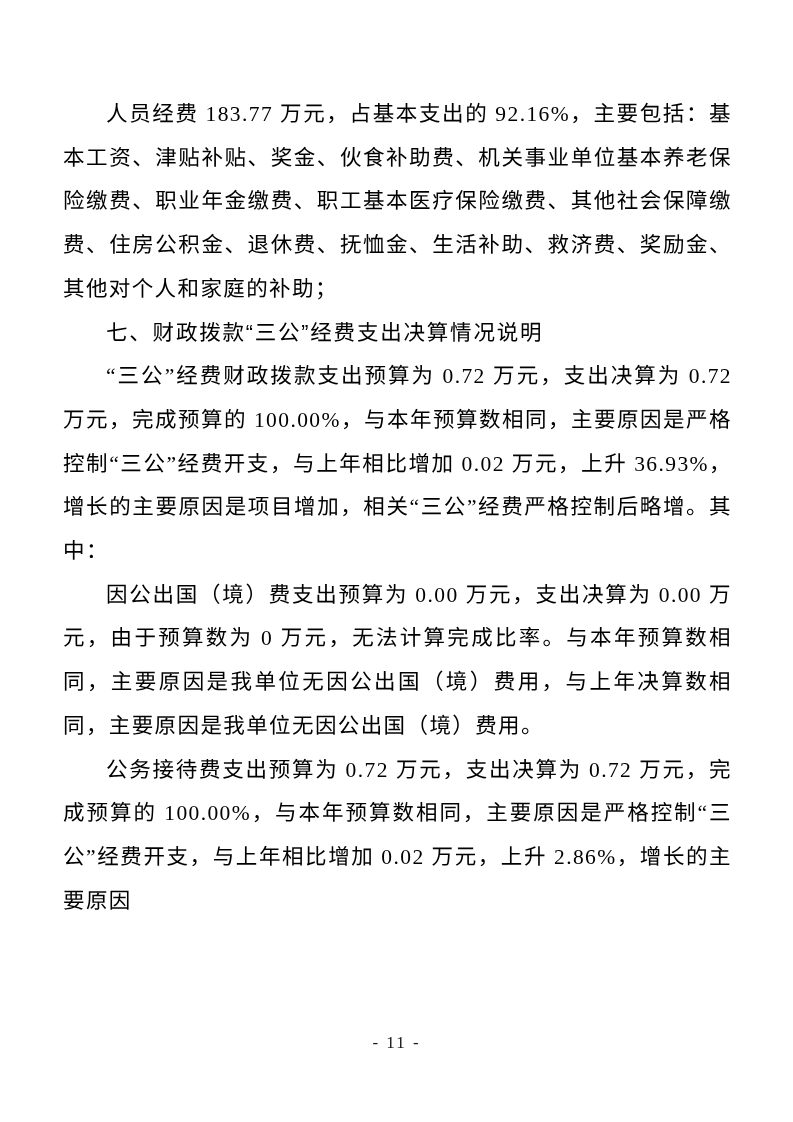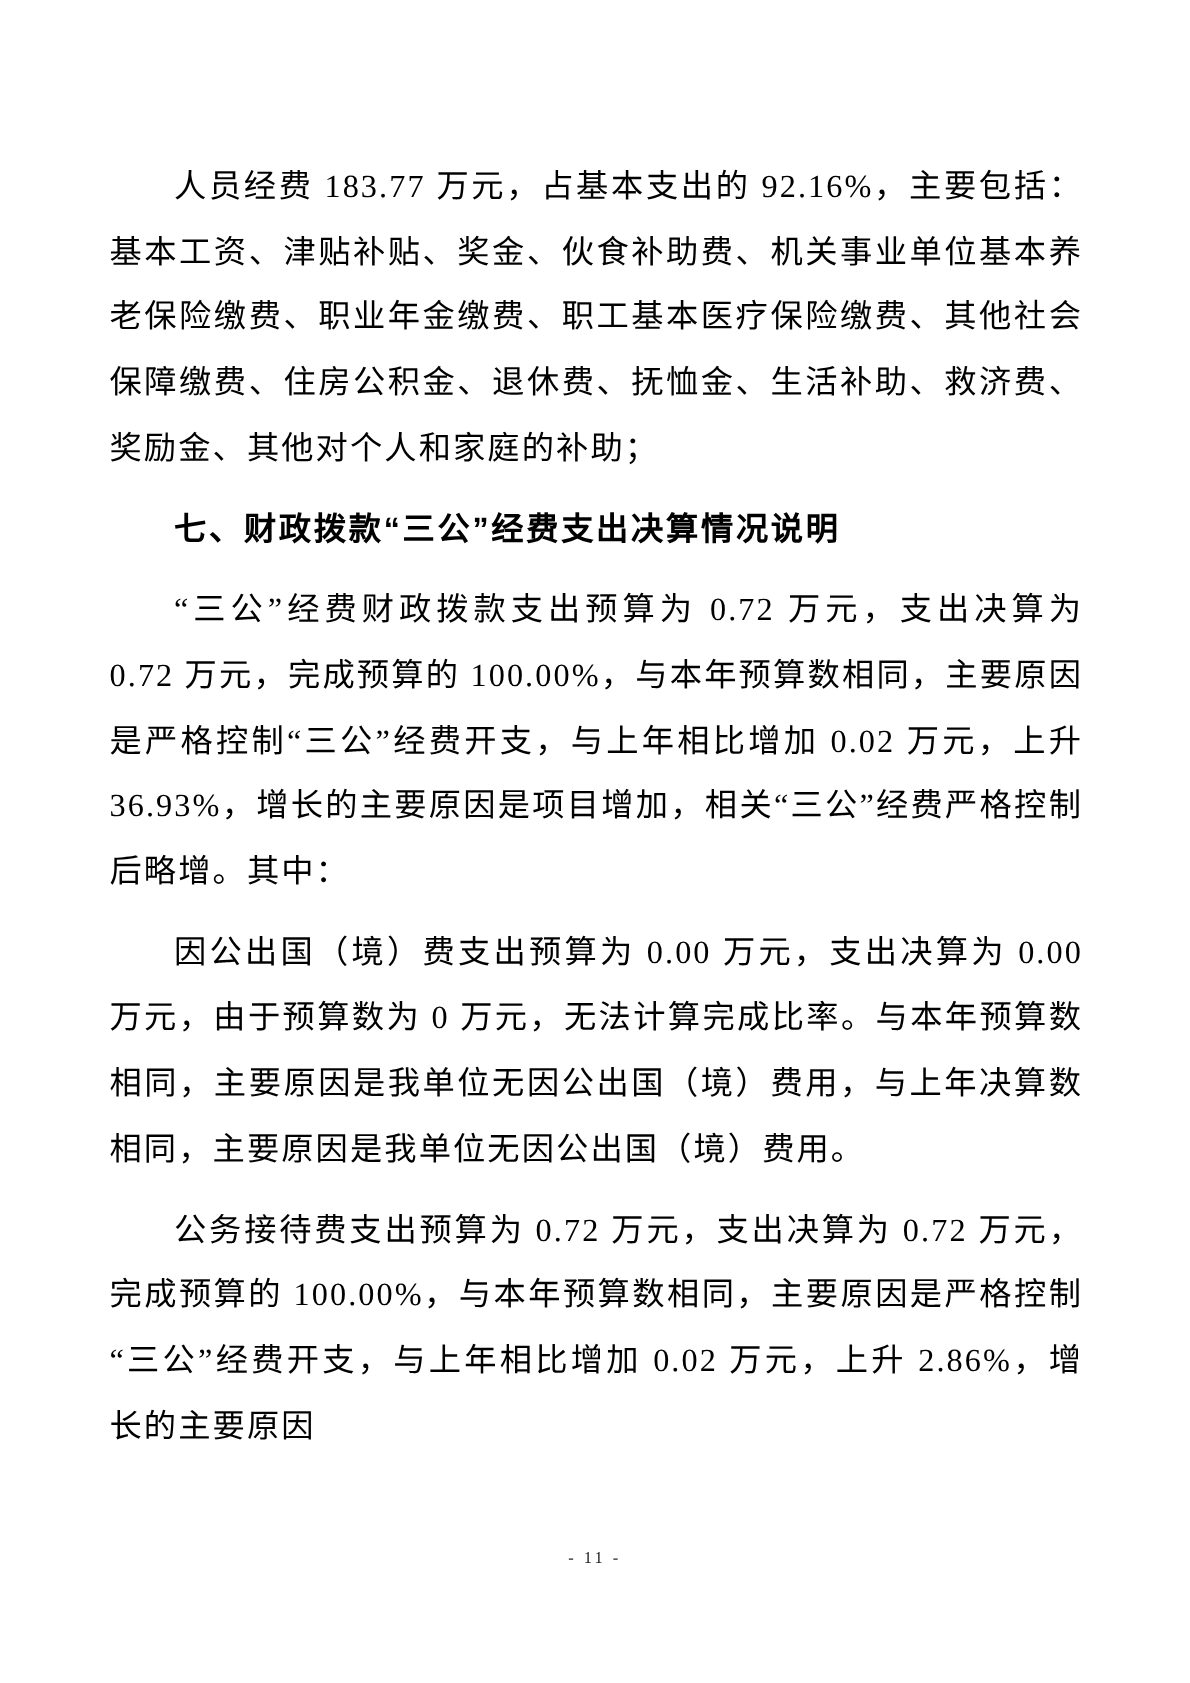--- a/index.html
+++ b/index.html
@@ -21,38 +21,38 @@
     left: 63px;
     top: 93px;
     width: 669px;
     font-size: 21.5px;
     line-height: 43.7px;
     letter-spacing: 1.4px;
     text-align: justify;
     text-justify: inter-character;
   }
   .content p {
-    margin: 10px;
+    margin: 0;
     text-indent: 2em;
   }
   .content p.section-heading {
     font-family: "Liberation Sans", "DejaVu Sans", sans-serif;
-    font-weight: bold;
+    font-weight: normal;
     letter-spacing: 1.8px;
   }
   .content p.subsection-heading {
     letter-spacing: 2.2px;
   }
   .page-footer {
     position: absolute;
     left: 0;
     right: 0;
     top: 1033px;
     text-align: center;
-    font-size: 11px;
+    font-size: 17px;
     letter-spacing: 2px;
     color: #1a1a1a;
     font-family: "Liberation Serif", "DejaVu Serif", serif;
   }
 </style>
 </head>
 <body>
 
 <div class="page">
   <div class="content">

